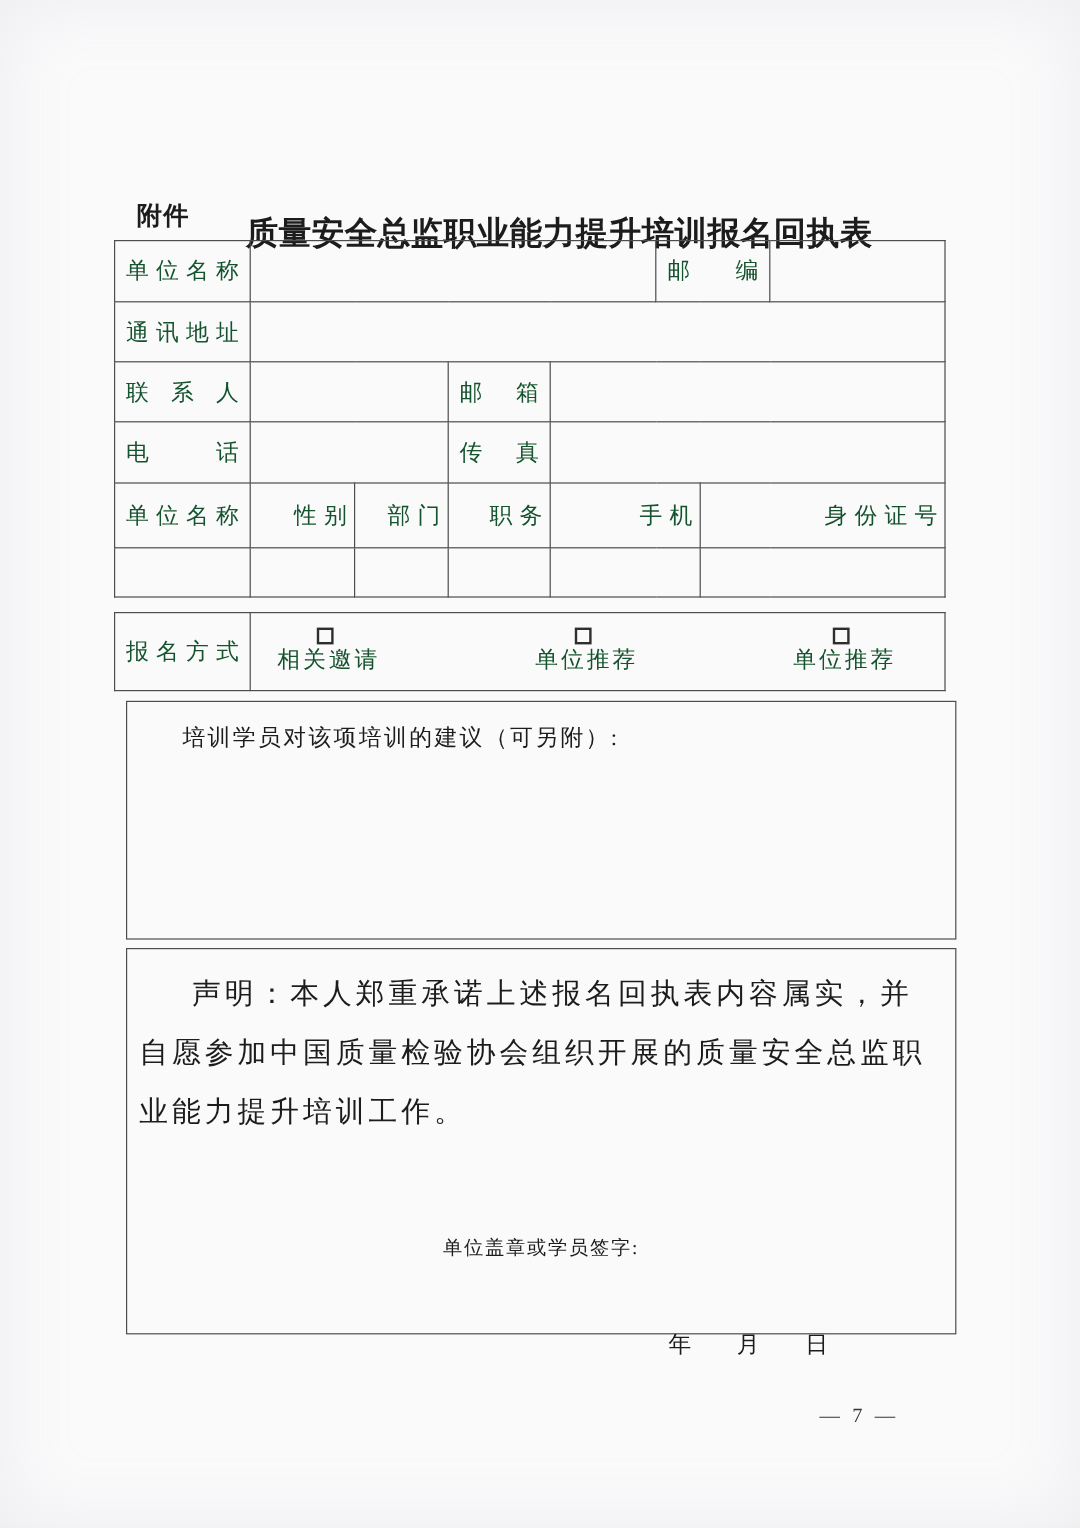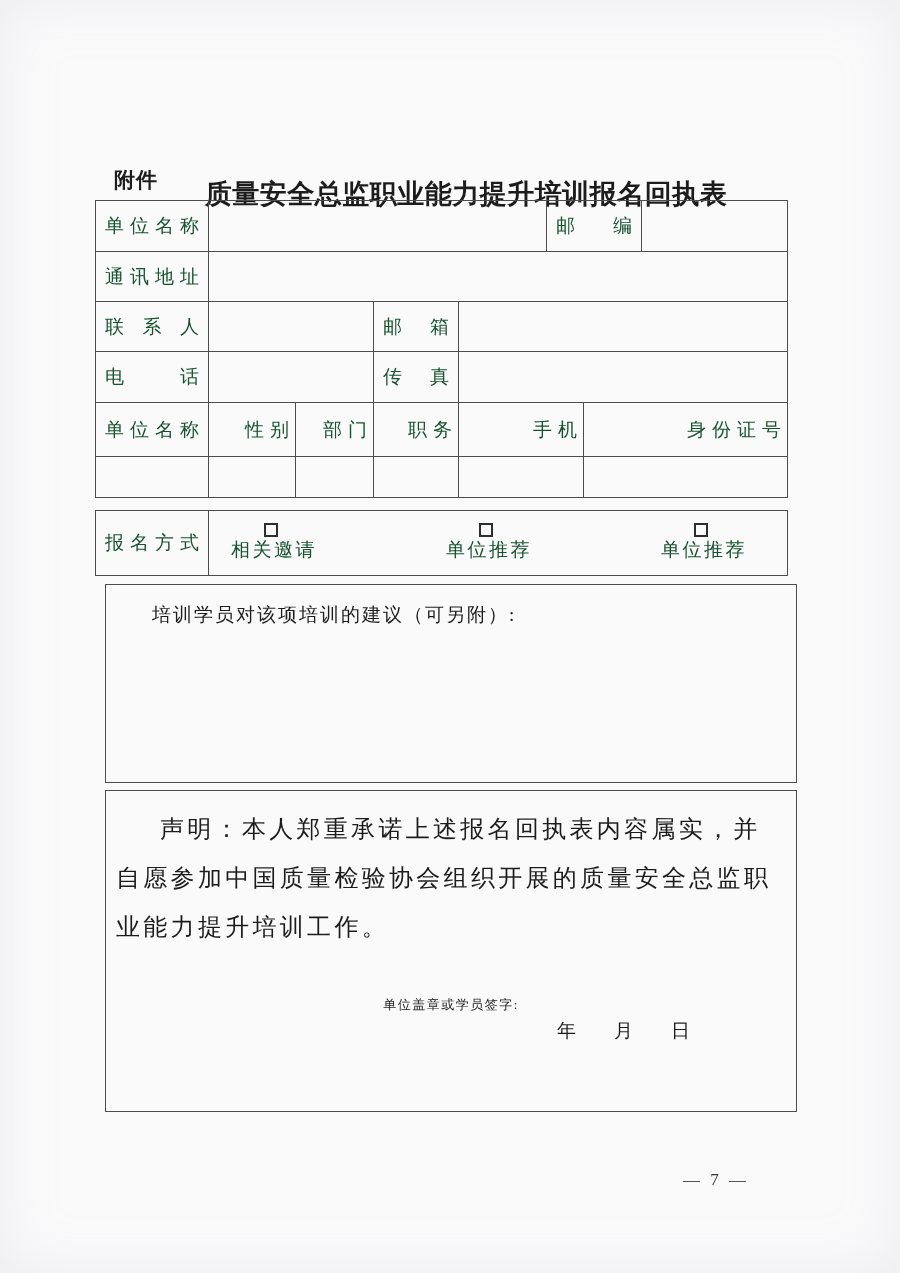--- a/index.html
+++ b/index.html
@@ -70,25 +70,25 @@
     padding: 17px 10px 0 46px;
     font-size: 19px; letter-spacing: 2px;
   }
   .sug-space { height: 130px; }
   .decl {
     margin: 0; padding: 14px 10px 0 10px;
     font-size: 24px; line-height: 49px; letter-spacing: 3.3px;
     text-indent: 44px;
   }
   .sig {
-    margin-top: 40px; text-align: center;
-    font-size: 13px; letter-spacing: 1.5px; line-height: 26px;
+    margin-top: 76px; text-align: center;
+    font-size: 16px; letter-spacing: 1.5px; line-height: 26px;
   }
   .date {
-    text-align: right; padding-right: 106px;
+    margin-top: 55px; text-align: right; padding-right: 106px;
     font-size: 19px; line-height: 26px;
   }
   .pageno {
     position: absolute; left: 683px; top: 1170px;
     font-size: 17px; letter-spacing: 3px; color: #34363c;
     white-space: nowrap;
   }
 </style>
 </head>
 <body>

